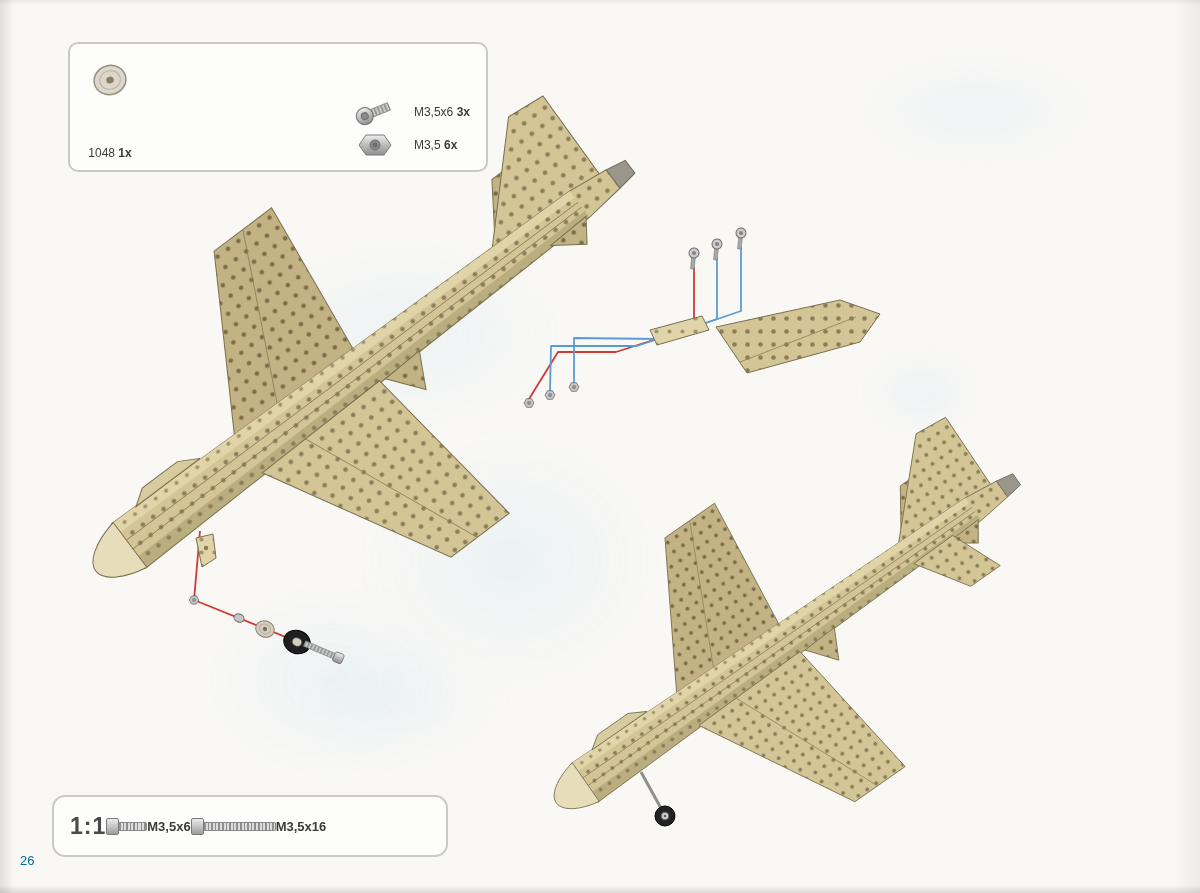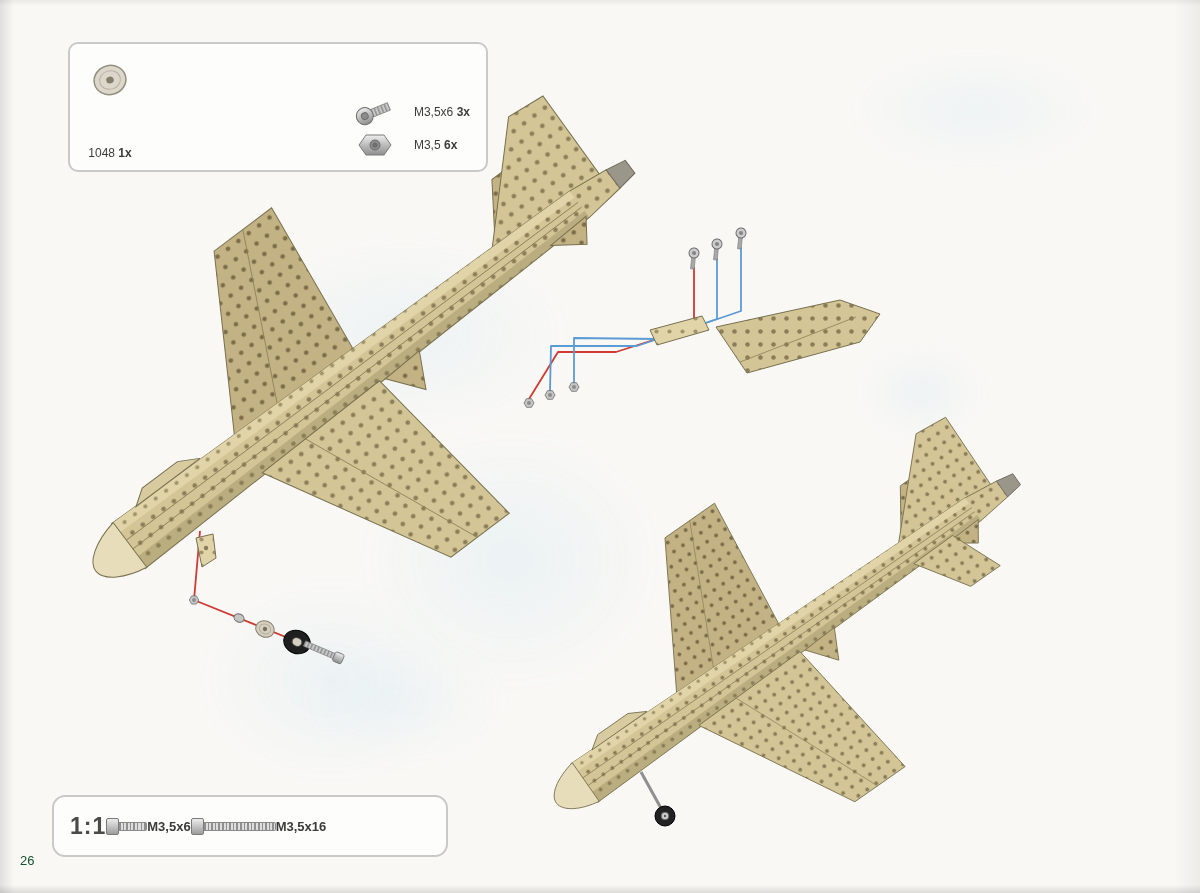--- a/index.html
+++ b/index.html
@@ -20,21 +20,21 @@
   .part-row{display:flex;align-items:center;gap:8px}
   .icon-wrap{width:62px;display:flex;justify-content:center}
   .scale-box{left:52px;top:795px;width:396px;height:62px;display:flex;align-items:center;padding:0 16px;border-radius:13px}
   .ratio{font-size:23px;font-weight:bold;color:#4a4a4a;letter-spacing:1px}
   .screw-flat{display:flex;align-items:center}
   .screw-head{width:13px;height:17px;background:linear-gradient(180deg,#ececec,#9c9c9c);border:1px solid #7a7a7a;border-radius:2px}
   .screw-shaft{height:9px;background:repeating-linear-gradient(90deg,#8f8f8f 0 1.5px,#dedede 1.5px 3.6px);border:1px solid #8a8a8a;border-left:none;border-radius:0 2px 2px 0}
   .screw-shaft.s6{width:28px}
   .screw-shaft.s16{width:72px}
   .screw-label{font-size:13px;font-weight:bold;color:#3b3b3b}
-  .page-number{position:absolute;left:20px;top:853px;font-size:13px;color:#14532d}
+  .page-number{position:absolute;left:20px;top:853px;font-size:13px;color:#0369a1}
   .ghost{position:absolute;border-radius:50%;filter:blur(12px);opacity:.55;pointer-events:none}
   .g1{left:240px;top:240px;width:330px;height:190px;background:radial-gradient(ellipse,rgba(140,200,235,.22),rgba(140,200,235,0) 70%)}
   .g2{left:360px;top:430px;width:300px;height:260px;background:radial-gradient(ellipse,rgba(120,190,230,.20),transparent 70%)}
   .g3{left:200px;top:580px;width:260px;height:200px;background:radial-gradient(ellipse,rgba(130,195,235,.18),transparent 70%)}
   .g4{left:850px;top:55px;width:250px;height:110px;background:radial-gradient(ellipse,rgba(150,205,240,.22),transparent 70%)}
   .g5{left:862px;top:350px;width:120px;height:85px;background:radial-gradient(ellipse,rgba(150,200,235,.25),transparent 70%)}
   .g6{left:290px;top:635px;width:220px;height:130px;background:radial-gradient(ellipse,rgba(150,205,240,.16),transparent 70%)}
   .edge{position:absolute;pointer-events:none}
   .edge-left{left:0;top:0;width:14px;height:100%;background:linear-gradient(to right,rgba(0,0,0,.10),transparent)}
   .edge-right{right:0;top:0;width:26px;height:100%;background:linear-gradient(to left,rgba(0,0,0,.05),transparent)}

